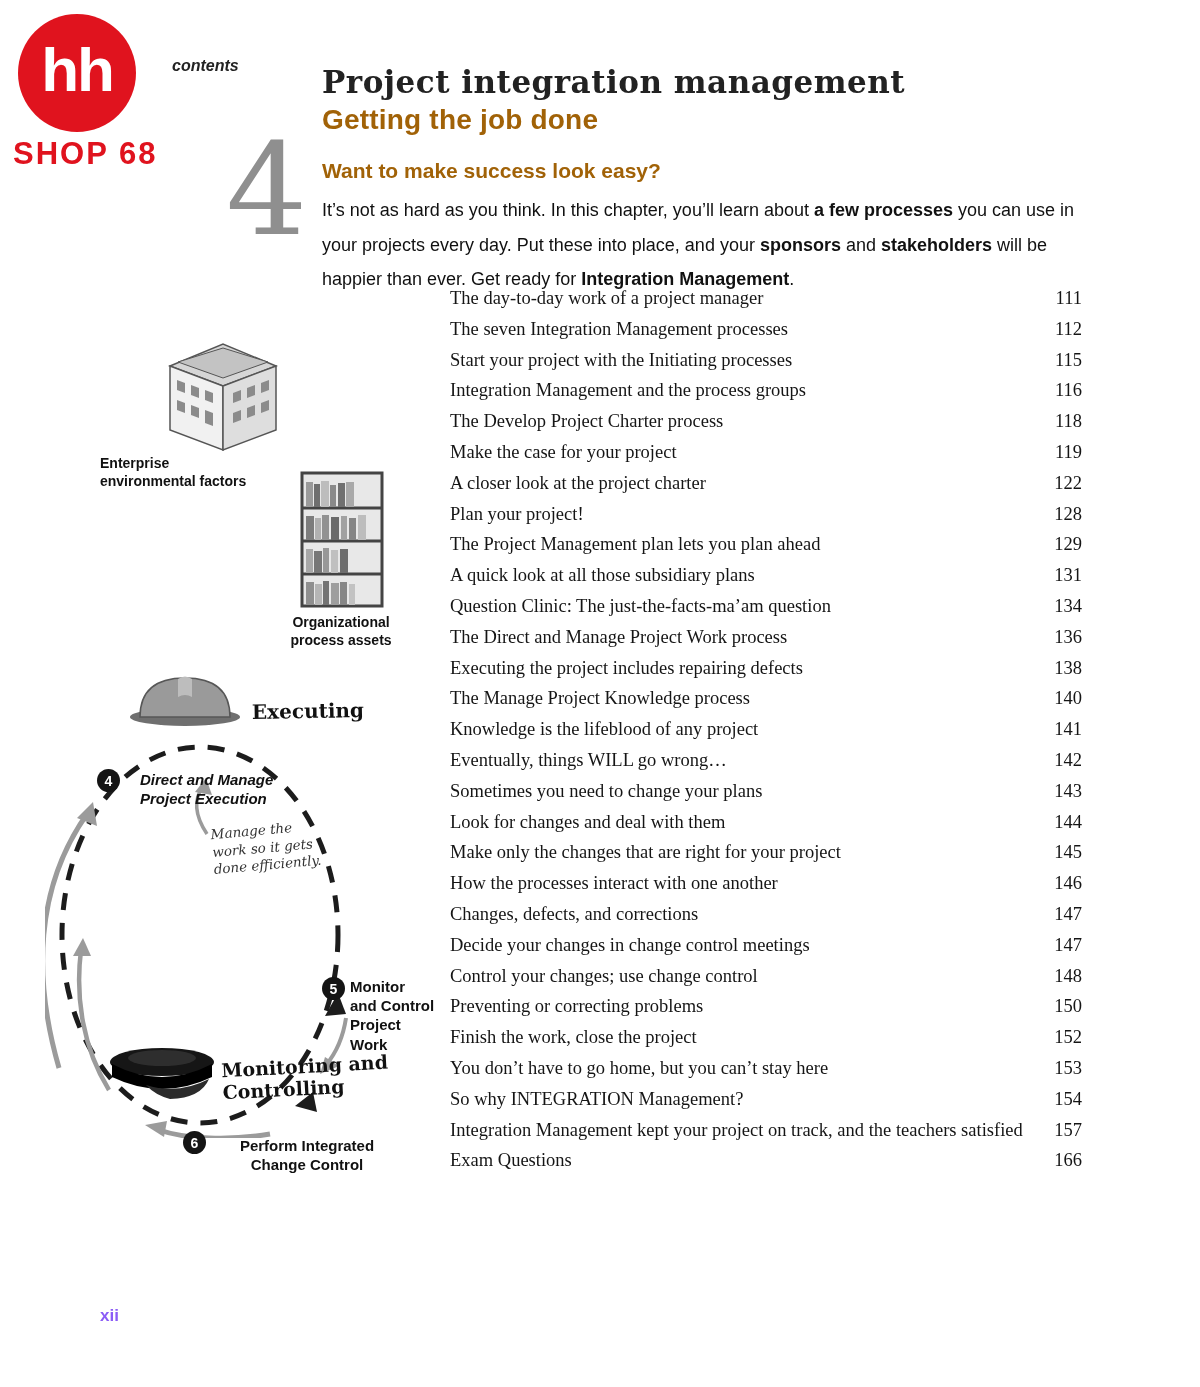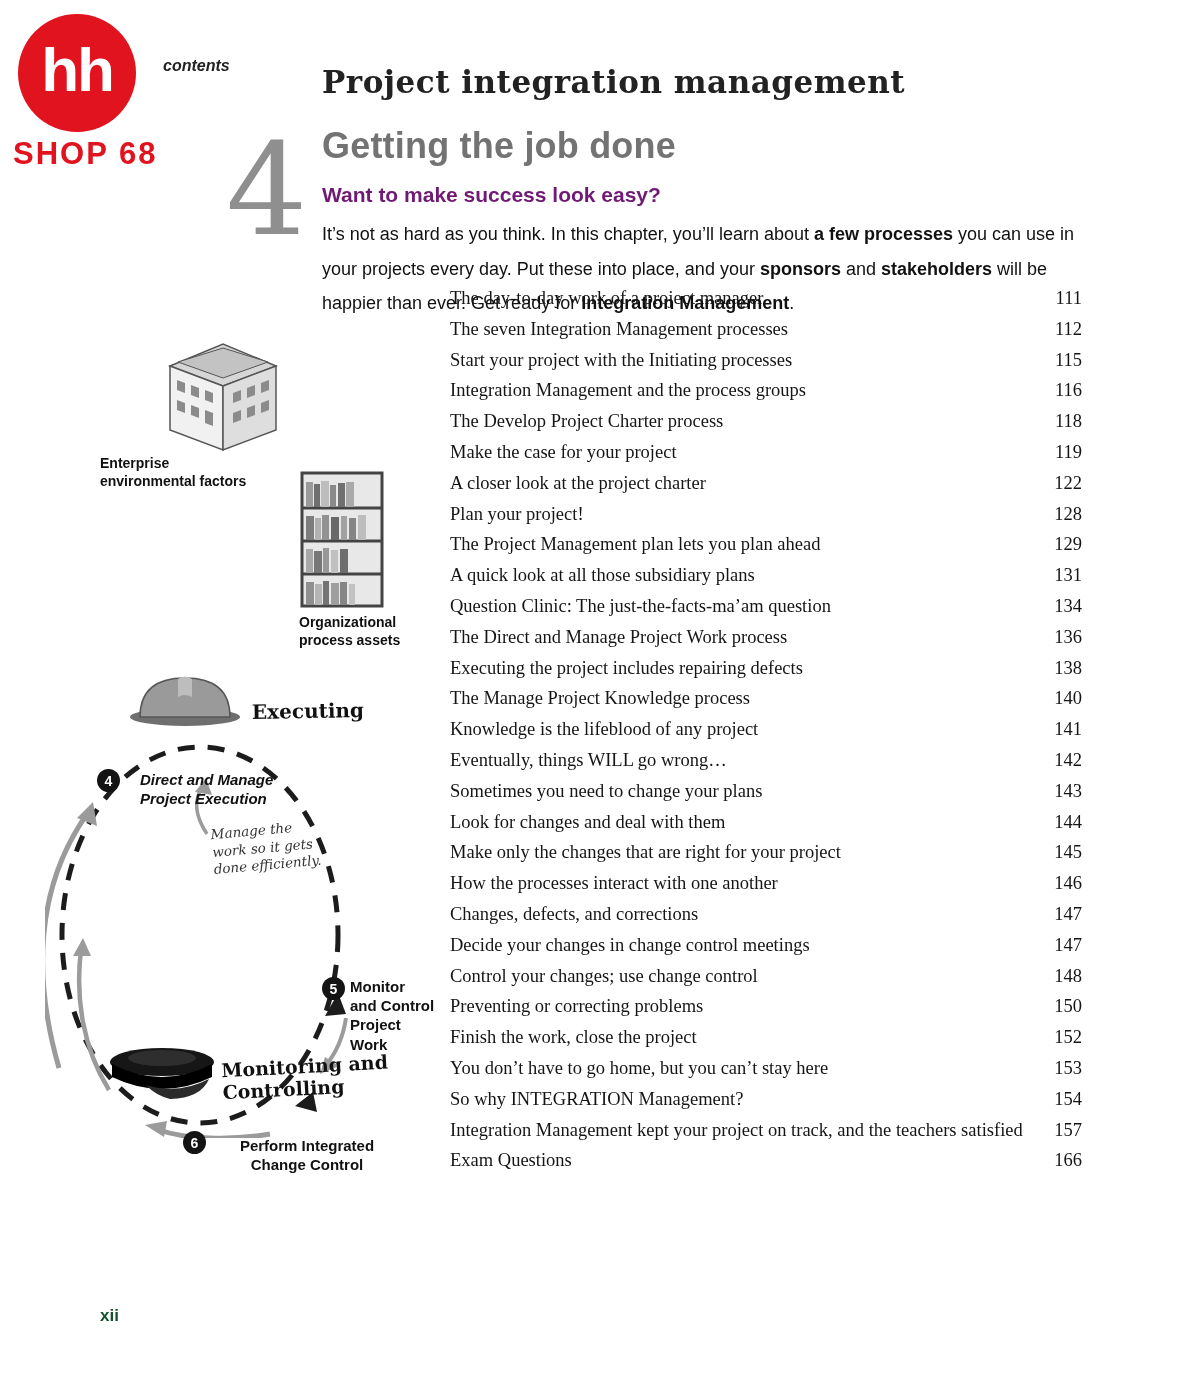--- a/index.html
+++ b/index.html
@@ -6,49 +6,49 @@
   .page{position:relative;width:1200px;height:1387px;background:#ffffff;overflow:hidden;
         font-family:"Liberation Sans",sans-serif;color:#1a1a1a;}
   .abs{position:absolute;}
 
   
   .logo-circle{left:18px;top:14px;width:118px;height:118px;border-radius:50%;background:#e0131e;
                display:flex;align-items:center;justify-content:center;}
   .logo-text{color:#fff;font-weight:bold;font-size:62px;letter-spacing:-2px;font-family:"Liberation Sans",sans-serif;margin-top:-8px;}
   .watermark{left:-22px;top:136px;color:#e0131e;font-weight:bold;font-size:31px;letter-spacing:2px;white-space:nowrap;}
 
-  .contents-label{left:163px;top:57px;font-style:italic;font-weight:bold;font-size:16px;color:#222;}
+  .contents-label{left:172px;top:57px;font-style:italic;font-weight:bold;font-size:16px;color:#222;}
   .chapter-num{left:226px;top:126px;font-family:"DejaVu Serif",serif;font-size:128px;line-height:1;color:#8f8f8f;}
 
   
   .header{left:322px;top:64px;width:780px;}
   .chapter-title{font-family:"DejaVu Serif",serif;font-weight:bold;font-size:31px;color:#222;letter-spacing:.5px;}
-  .chapter-sub{font-weight:bold;font-size:36px;color:#737373;margin-top:25px;letter-spacing:.2px;}
-  .chapter-tag{font-weight:bold;font-size:21px;color:#701a75;margin-top:16px;}
+  .chapter-sub{font-weight:bold;font-size:28px;color:#a16207;margin-top:4px;letter-spacing:.2px;}
+  .chapter-tag{font-weight:bold;font-size:21px;color:#a16207;margin-top:23px;}
   .intro{font-size:18px;line-height:1.92;margin-top:10px;color:#111;}
   .intro .b{font-weight:bold;}
 
   
   .toc{left:450px;top:288px;width:632px;}
   .toc-row{display:flex;justify-content:space-between;align-items:baseline;height:30.8px;
            font-family:"Liberation Serif",serif;font-size:18.5px;color:#151515;}
   .toc-title{white-space:nowrap;}
   .toc-page{margin-left:10px;min-width:36px;text-align:right;}
 
   
   .figlabel{font-weight:bold;font-size:14px;line-height:1.3;white-space:pre-line;color:#111;}
   .handwrite{font-family:"DejaVu Serif",serif;font-weight:bold;font-size:20px;color:#111;
              white-space:pre-line;line-height:1.15;}
   .handnote{font-family:"DejaVu Serif",serif;font-style:italic;font-size:13.5px;color:#333;
             white-space:pre-line;line-height:1.3;transform:rotate(-5deg);}
   .badge{width:23px;height:23px;border-radius:50%;background:#141414;color:#fff;font-weight:bold;
          font-size:14px;display:flex;align-items:center;justify-content:center;}
   .steplabel{font-weight:bold;font-size:15px;line-height:1.28;white-space:pre-line;color:#111;}
 
-  .folio{left:100px;top:1306px;font-weight:bold;font-size:17px;color:#14532d;}
+  .folio{left:100px;top:1306px;font-weight:bold;font-size:17px;color:#8b5cf6;}
 </style>
 </head>
 <body>
 
 <div class="page">
 
   <div class="abs logo-circle">
     <span class="logo-text">hh</span>
   </div>
   <div class="abs watermark">K SHOP 68</div>
@@ -261,21 +261,21 @@
         <rect x="33" y="82" width="7" height="23" fill="#c0c0c0"></rect>
       <rect x="42" y="81" width="8" height="24" fill="#6d6d6d"></rect>
       <rect x="8" y="114" width="8" height="23" fill="#8f8f8f"></rect>
         <rect x="17" y="116" width="7" height="21" fill="#b5b5b5"></rect>
       <rect x="25" y="113" width="6" height="24" fill="#737373"></rect>
         <rect x="33" y="115" width="8" height="22" fill="#9e9e9e"></rect>
       <rect x="42" y="114" width="7" height="23" fill="#868686"></rect>
         <rect x="51" y="116" width="6" height="21" fill="#c2c2c2"></rect>
     </g>
   </svg>
-  <div class="abs figlabel" style="left:299px;top:613px;width:110px;">Organizational
+  <div class="abs figlabel" style="left:286px;top:613px;width:110px;text-align:center;">Organizational
 process assets</div>
 
   <svg class="abs" style="left:45px;top:738px;width:350px;height:400px;" viewBox="0 0 350 400">
     <ellipse cx="155" cy="197" rx="138" ry="188" fill="none" stroke="#1c1c1c" stroke-width="5" stroke-dasharray="17 13"></ellipse>
     <polygon points="293,255 280,278 301,276" fill="#1c1c1c"></polygon>
     <polygon points="250,368 268,354 272,374" fill="#1c1c1c"></polygon>
     <path d="M14,330 C-12,240 -10,150 42,76" fill="none" stroke="#9b9b9b" stroke-width="5"></path>
     <polygon points="48,64 32,80 52,88" fill="#9b9b9b"></polygon>
     <path d="M64,352 C38,310 30,260 36,212" fill="none" stroke="#9b9b9b" stroke-width="4.5"></path>
     <polygon points="38,200 28,218 46,218" fill="#9b9b9b"></polygon>

